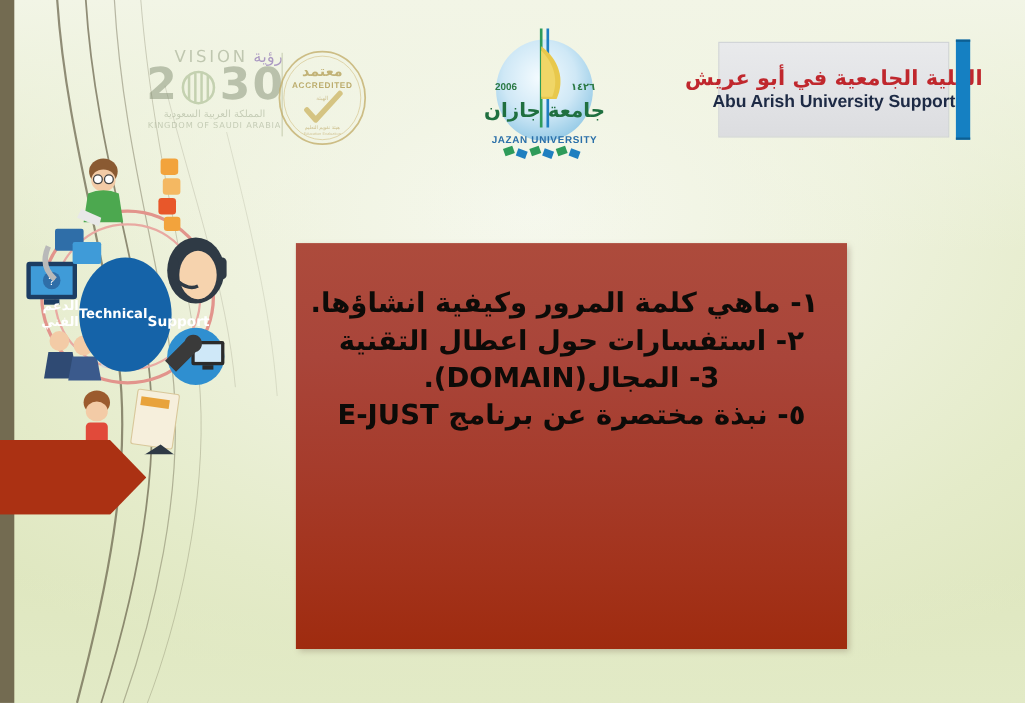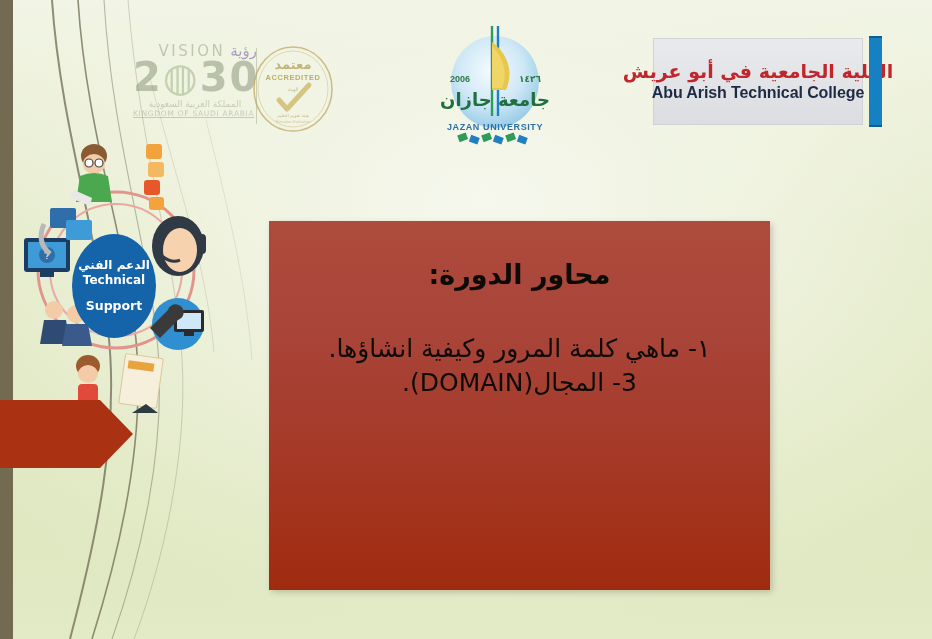--- a/index.html
+++ b/index.html
@@ -81,25 +81,24 @@
     margin-top: -2px;
   }
   .logo-vision .v-num .pal { color: #8aa36e; }
   .logo-vision .v-sub-ar {
     text-align: center;
     font-size: 9px;
     color: #8b977a;
     margin-top: 3px;
   }
   .logo-vision .v-sub-en {
-    text-align: left;
+    text-align: center;
     font-size: 7.5px;
     letter-spacing: 0.7px;
     color: #8b977a;
-    text-decoration: underline;
   }
   .vision-divider {
     position: absolute;
     left: 256px; top: 48px;
     width: 1px; height: 76px;
     background: #c9cfb3;
   }
   .logo-accredited {
     position: absolute;
     left: 249px; top: 43px;
@@ -157,21 +156,21 @@
     left: 18px; top: 128px;
     width: 196px; height: 285px;
   }
   .ts-circle {
     position: absolute;
     left: 72px; top: 234px;
     width: 84px; height: 104px;
     background: #1563a8;
     border-radius: 50%;
     display: flex;
-    flex-direction: column;
+    flex-direction: row;
     align-items: center;
     justify-content: center;
     color: #ffffff;
     line-height: 1.12;
   }
   .ts-ar {
     direction: rtl;
     font-size: 12px;
     font-weight: 700;
     margin-bottom: 1px;
@@ -220,21 +219,21 @@
     direction: rtl;
     list-style: none;
     margin: 0;
     padding: 0;
     width: 100%;
     text-align: center;
   }
   .panel-list li {
     font-family: "DejaVu Sans", "Liberation Sans", sans-serif;
     font-size: 25px;
-    font-weight: 400;
+    font-weight: 700;
     color: #0d0b08;
     line-height: 1.35;
     white-space: nowrap;
   }
 </style>
 </head>
 <body>
 
 <div class="slide">
 
@@ -300,21 +299,21 @@
       <rect x="36" y="116" width="9" height="7" fill="#1f7fc0" transform="rotate(20 40 119)"></rect>
       <rect x="48" y="114" width="9" height="7" fill="#2e9b5a" transform="rotate(-20 52 117)"></rect>
       <rect x="60" y="116" width="9" height="7" fill="#1f7fc0" transform="rotate(20 64 119)"></rect>
       <rect x="72" y="114" width="9" height="7" fill="#2e9b5a" transform="rotate(-20 76 117)"></rect>
       <rect x="84" y="116" width="9" height="7" fill="#1f7fc0" transform="rotate(20 88 119)"></rect>
     </g>
   </svg>
 
   <div class="college-banner">
     <div class="college-ar">الكلية الجامعية في أبو عريش</div>
-    <div class="college-en">Abu Arish Technical College</div>
+    <div class="college-en">Abu Arish University Support</div>
   </div>
   <div class="blue-bar"></div>
 
   <svg class="illustration" viewBox="0 0 196 285">
     <g fill="none" stroke="#e2948c" stroke-width="3">
       <circle cx="98" cy="142" r="78" stroke-dasharray="300 40"></circle>
       <circle cx="98" cy="142" r="66" stroke="#e9a9a2" stroke-width="2"></circle>
     </g>
 
     <g>
@@ -389,20 +388,21 @@
   <div class="ts-circle">
     <div class="ts-ar">الدعم الفني</div>
     <div class="ts-en1">Technical</div>
     <div class="ts-en2">Support</div>
   </div>
 
   <div class="arrow-banner"></div>
 
   <div class="panel-shadow"></div>
   <div class="panel">
-    <div class="panel-heading">محاور الدورة:</div>
     <ul class="panel-list">
       <li>١- ماهي كلمة المرور وكيفية انشاؤها.</li>
+      <li>٢- استفسارات حول اعطال التقنية</li>
       <li>3- المجال(DOMAIN).</li>
+      <li>٥- نبذة مختصرة عن برنامج E-JUST</li>
     </ul>
   </div>
 
 </div>
 
 </body></html>

